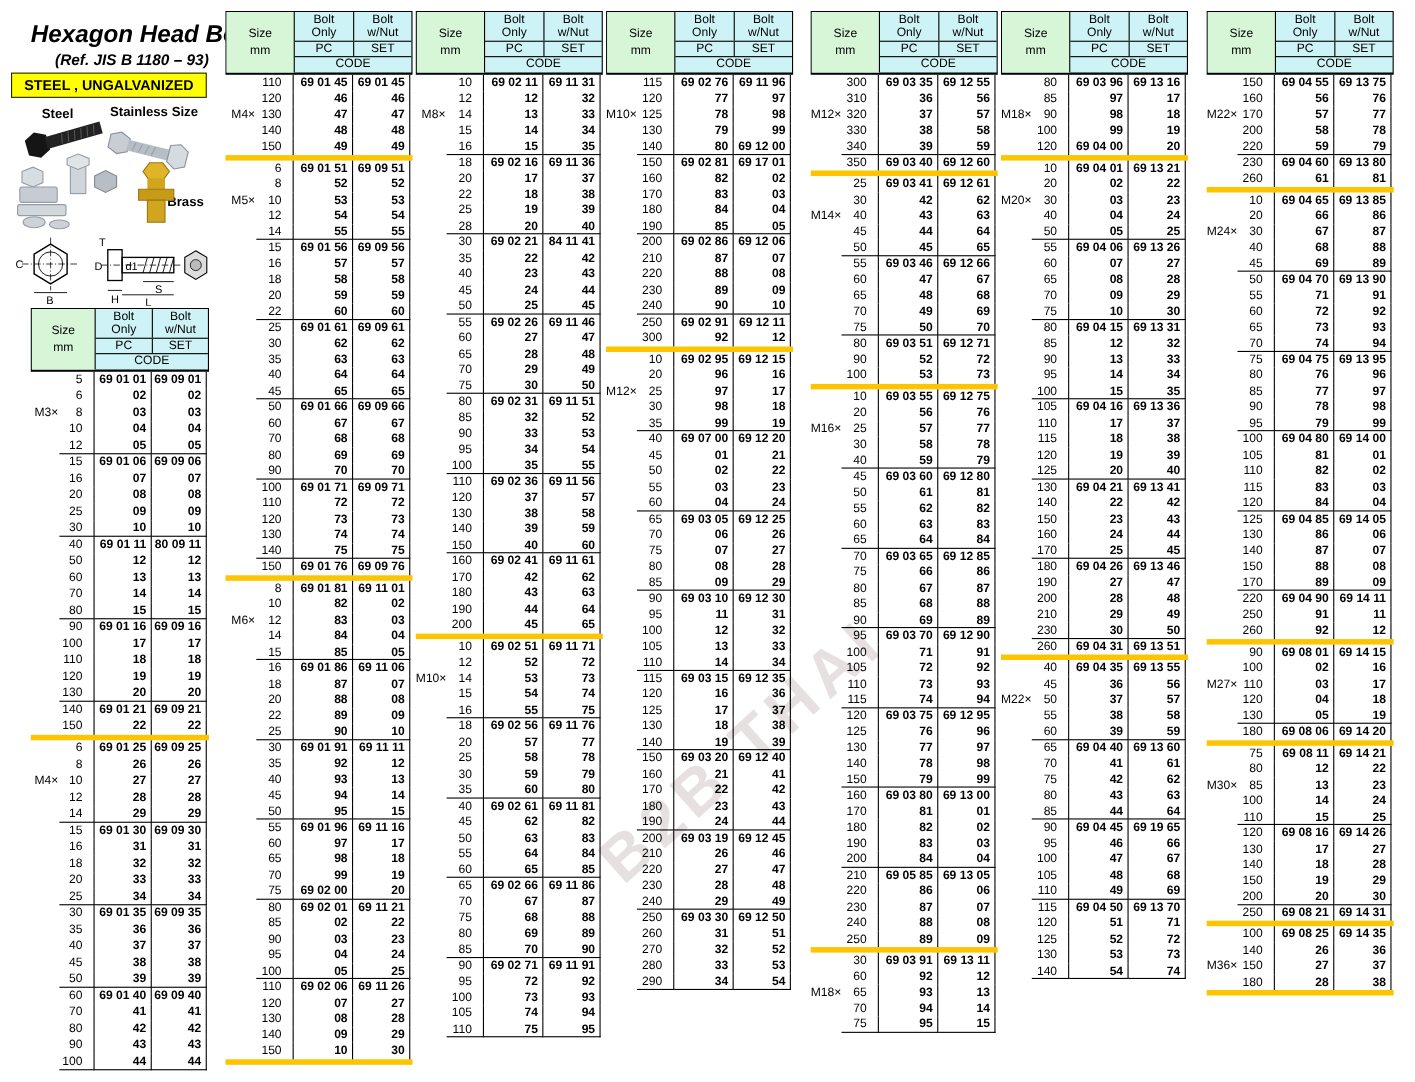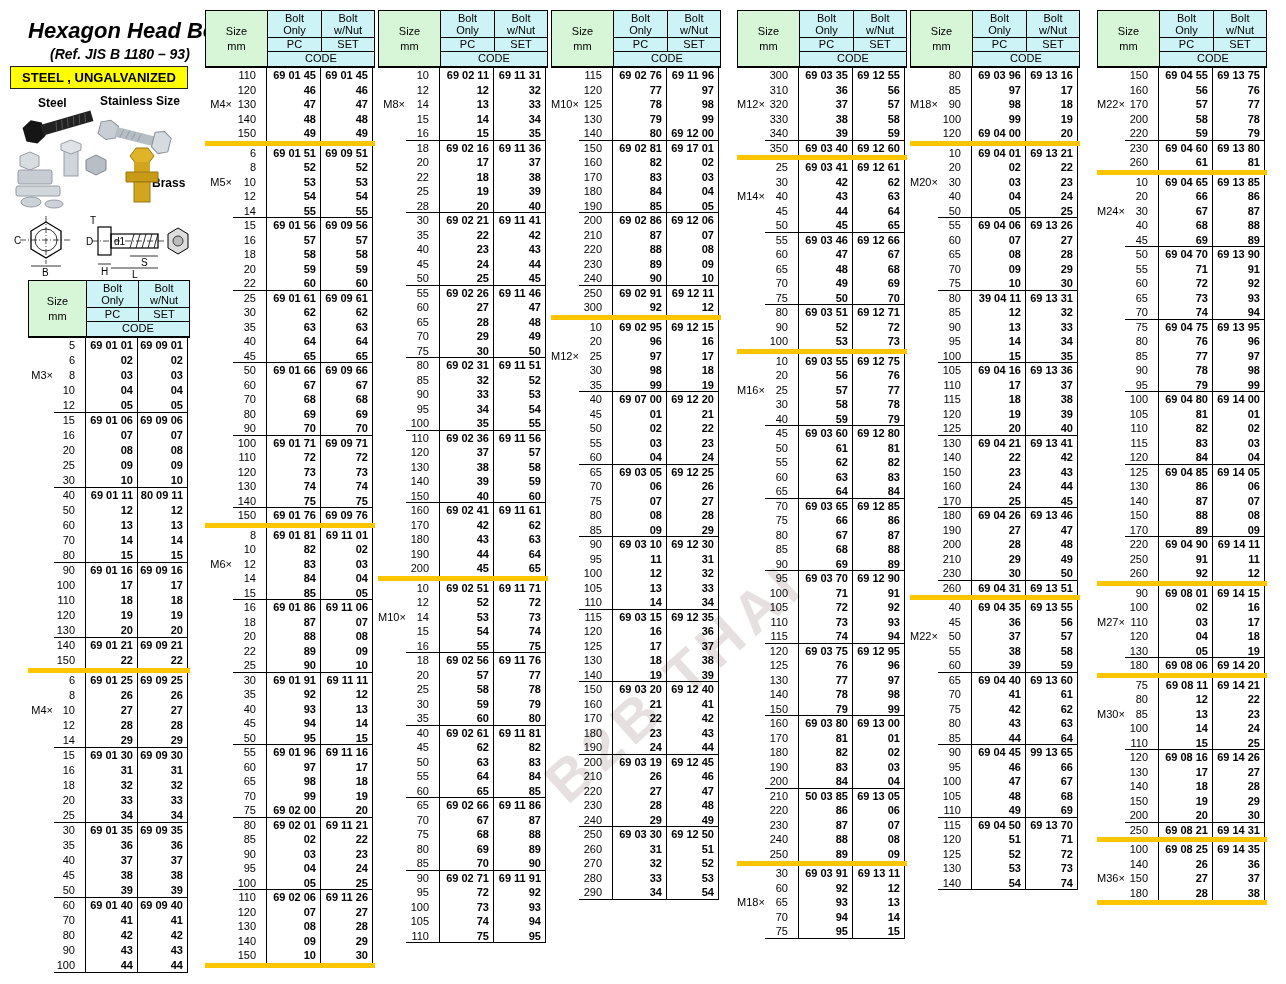--- a/index.html
+++ b/index.html
@@ -870,21 +870,21 @@
         <div class="trow" style="height: 14.5px; line-height: 14.5px;">
           <div class="g" style="width:28px"></div>
           <div class="s bline" style="width:34px">28</div>
           <div class="p bline" style="width:54px">20</div>
           <div class="q bline" style="width:52px">40</div>
         </div>
         <div class="trow" style="height: 14.5px; line-height: 14.5px;">
           <div class="g" style="width:28px"></div>
           <div class="s" style="width:34px">30</div>
           <div class="p" style="width:54px">69 02 21</div>
-          <div class="q" style="width:52px">69 11 41</div>
+          <div class="q" style="width:52px">84 11 41</div>
         </div>
         <div class="trow" style="height: 14.5px; line-height: 14.5px;">
           <div class="g" style="width:28px"></div>
           <div class="s" style="width:34px">35</div>
           <div class="p" style="width:54px">22</div>
           <div class="q" style="width:52px">42</div>
         </div>
         <div class="trow" style="height: 14.5px; line-height: 14.5px;">
           <div class="g" style="width:28px"></div>
           <div class="s" style="width:34px">40</div>
@@ -1847,21 +1847,21 @@
         </div>
         <div class="trow" style="height: 14.5px; line-height: 14.5px;">
           <div class="g" style="width:28px"></div>
           <div class="s bline" style="width:34px">200</div>
           <div class="p bline" style="width:54px">84</div>
           <div class="q bline" style="width:52px">04</div>
         </div>
         <div class="trow" style="height: 14.5px; line-height: 14.5px;">
           <div class="g" style="width:28px"></div>
           <div class="s" style="width:34px">210</div>
-          <div class="p" style="width:54px">50 03 85</div>
+          <div class="p" style="width:54px">69 05 85</div>
           <div class="q" style="width:52px">69 13 05</div>
         </div>
         <div class="trow" style="height: 14.5px; line-height: 14.5px;">
           <div class="g" style="width:28px"></div>
           <div class="s" style="width:34px">220</div>
           <div class="p" style="width:54px">86</div>
           <div class="q" style="width:52px">06</div>
         </div>
         <div class="trow" style="height: 14.5px; line-height: 14.5px;">
           <div class="g" style="width:28px"></div>
@@ -2018,21 +2018,21 @@
         </div>
         <div class="trow" style="height: 14.5px; line-height: 14.5px;">
           <div class="g" style="width:28px"></div>
           <div class="s bline" style="width:34px">75</div>
           <div class="p bline" style="width:54px">10</div>
           <div class="q bline" style="width:52px">30</div>
         </div>
         <div class="trow" style="height: 14.5px; line-height: 14.5px;">
           <div class="g" style="width:28px"></div>
           <div class="s" style="width:34px">80</div>
-          <div class="p" style="width:54px">39 04 11</div>
+          <div class="p" style="width:54px">69 04 15</div>
           <div class="q" style="width:52px">69 13 31</div>
         </div>
         <div class="trow" style="height: 14.5px; line-height: 14.5px;">
           <div class="g" style="width:28px"></div>
           <div class="s" style="width:34px">85</div>
           <div class="p" style="width:54px">12</div>
           <div class="q" style="width:52px">32</div>
         </div>
         <div class="trow" style="height: 14.5px; line-height: 14.5px;">
           <div class="g" style="width:28px"></div>
@@ -2206,21 +2206,21 @@
         <div class="trow" style="height: 14.5px; line-height: 14.5px;">
           <div class="g" style="width:28px"></div>
           <div class="s bline" style="width:34px">85</div>
           <div class="p bline" style="width:54px">44</div>
           <div class="q bline" style="width:52px">64</div>
         </div>
         <div class="trow" style="height: 14.5px; line-height: 14.5px;">
           <div class="g" style="width:28px"></div>
           <div class="s" style="width:34px">90</div>
           <div class="p" style="width:54px">69 04 45</div>
-          <div class="q" style="width:52px">99 13 65</div>
+          <div class="q" style="width:52px">69 19 65</div>
         </div>
         <div class="trow" style="height: 14.5px; line-height: 14.5px;">
           <div class="g" style="width:28px"></div>
           <div class="s" style="width:34px">95</div>
           <div class="p" style="width:54px">46</div>
           <div class="q" style="width:52px">66</div>
         </div>
         <div class="trow" style="height: 14.5px; line-height: 14.5px;">
           <div class="g" style="width:28px"></div>
           <div class="s" style="width:34px">100</div>

